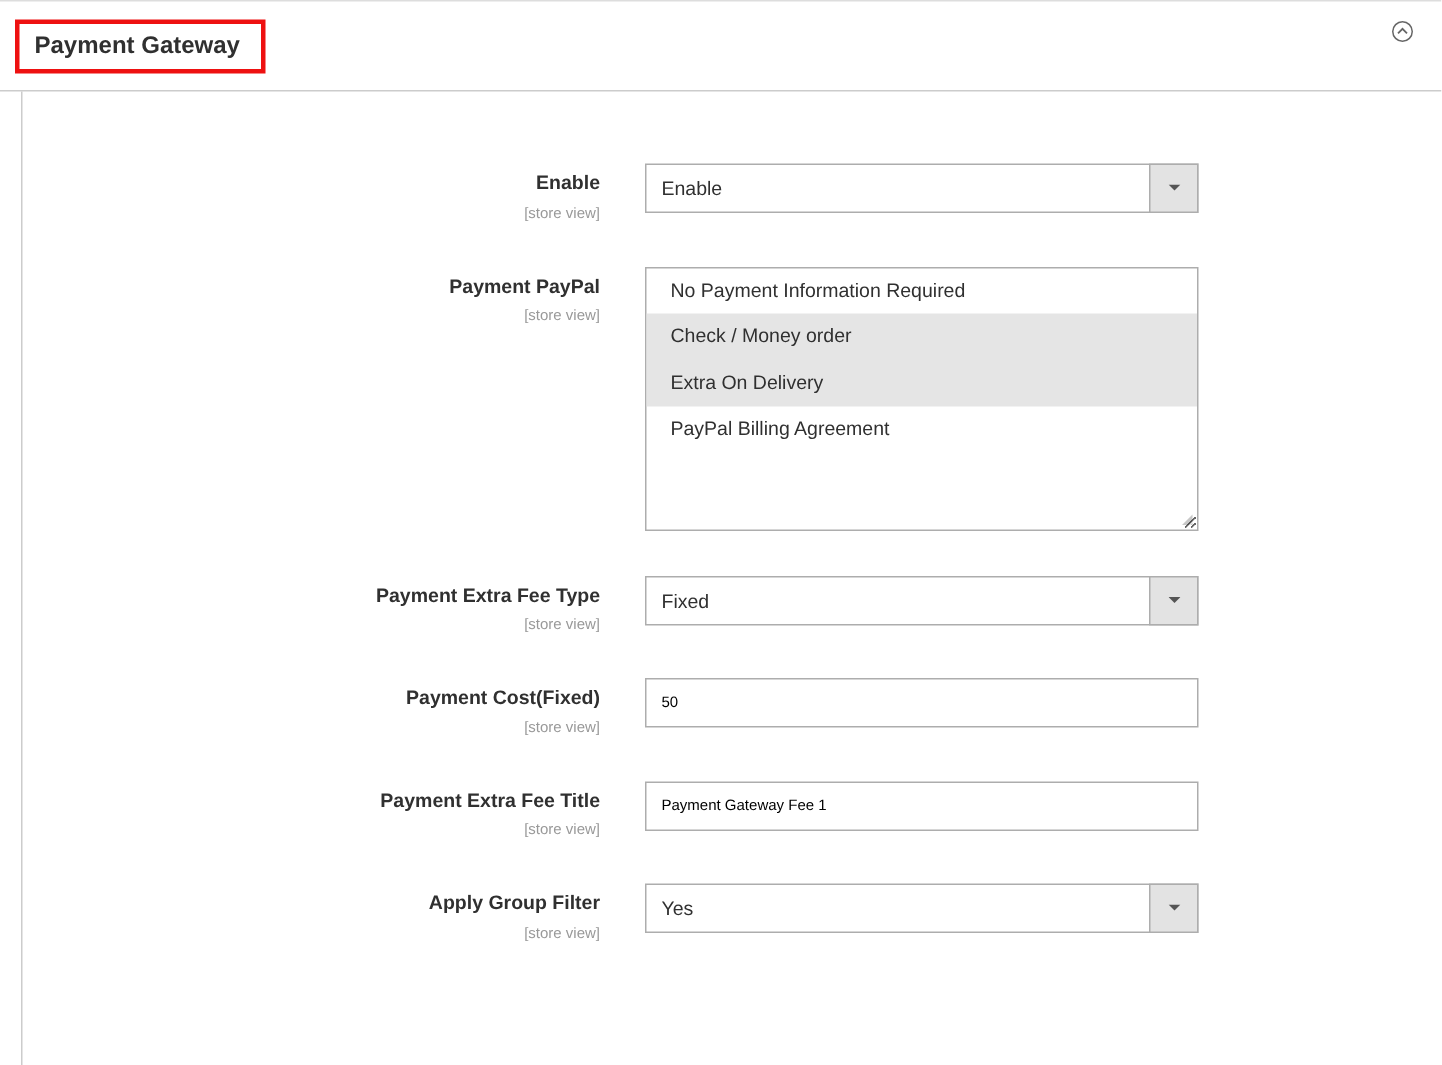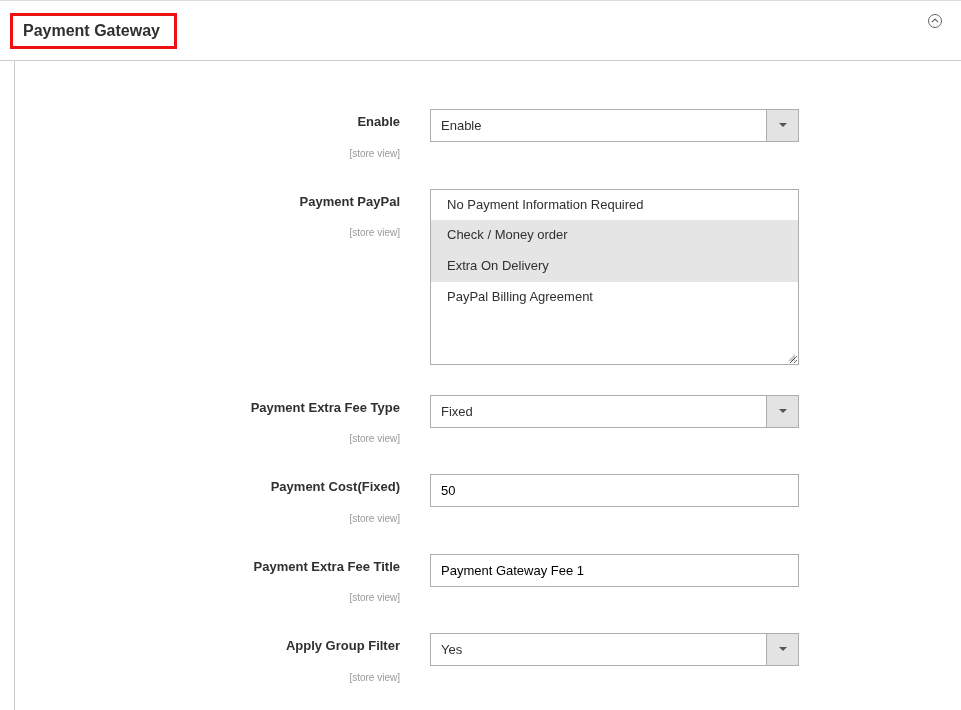--- a/index.html
+++ b/index.html
@@ -68,21 +68,21 @@
     font-size: 13px;
     font-weight: 600;
     color: #303030;
     display: block;
     line-height: 1.2;
   }
   .field-scope {
     font-size: 10px;
     color: #999;
     display: block;
-    margin-top: 18px;
+    margin-top: 7px;
   }
   .field-input-col {
     width: 369px;
   }
   .select-wrap {
     position: relative;
     width: 100%;
   }
   .select-display {
     width: 100%;
@@ -143,21 +143,21 @@
     width: 0; height: 0;
     border-left: 7px solid transparent;
     border-bottom: 7px solid #999;
     opacity:.55;
   }
   .text-input {
     width: 100%;
     height: 33px;
     border: 1px solid #adadad;
     padding: 0 10px;
-    font-size: 13px;
+    font-size: 10px;
     font-family: inherit;
     background: #fff;
   }
   .fields-area { padding-top: 30px; }
   .left-border {
     border-left: 1px solid #ccc;
     margin-left: 14px;
     height: 100%;
   }
   .content-wrap {

